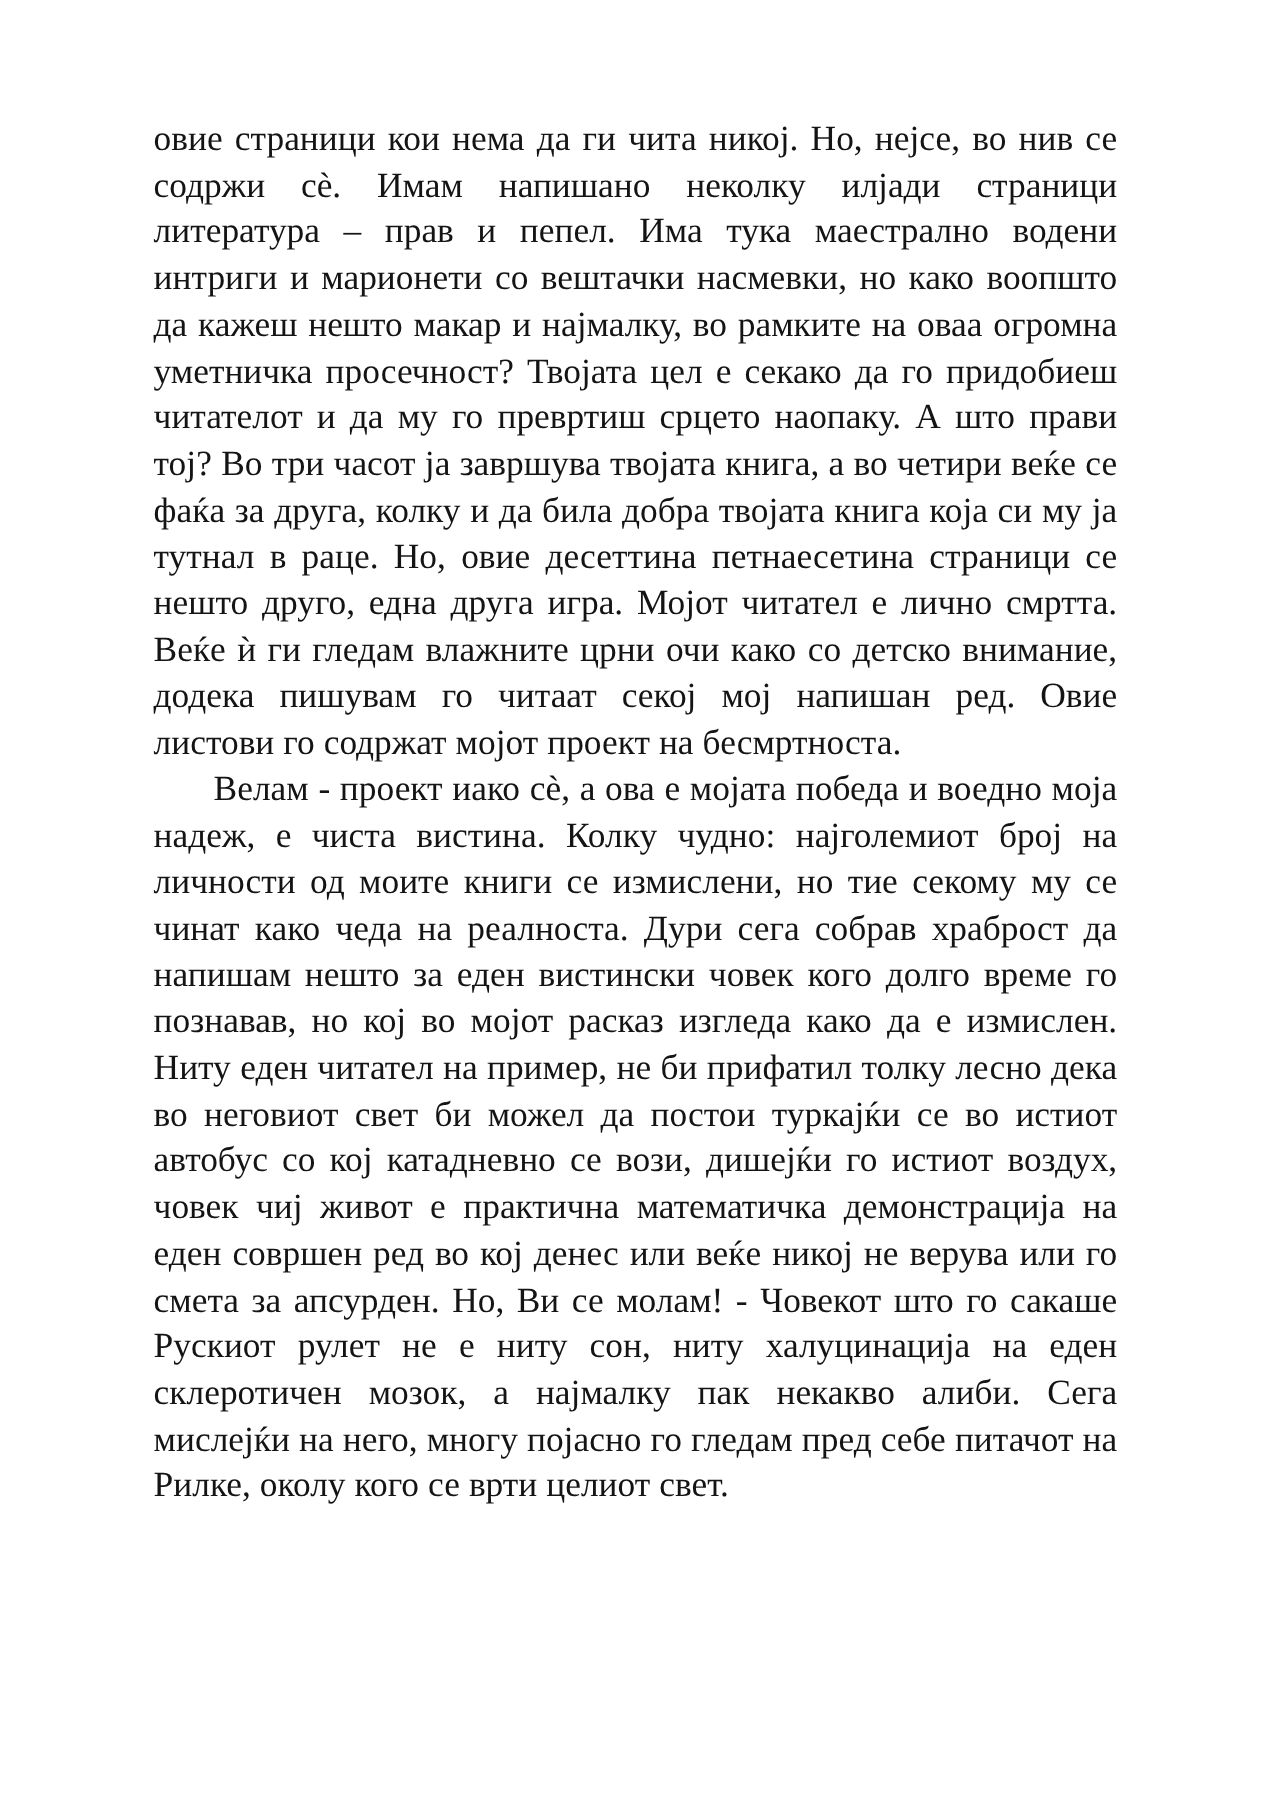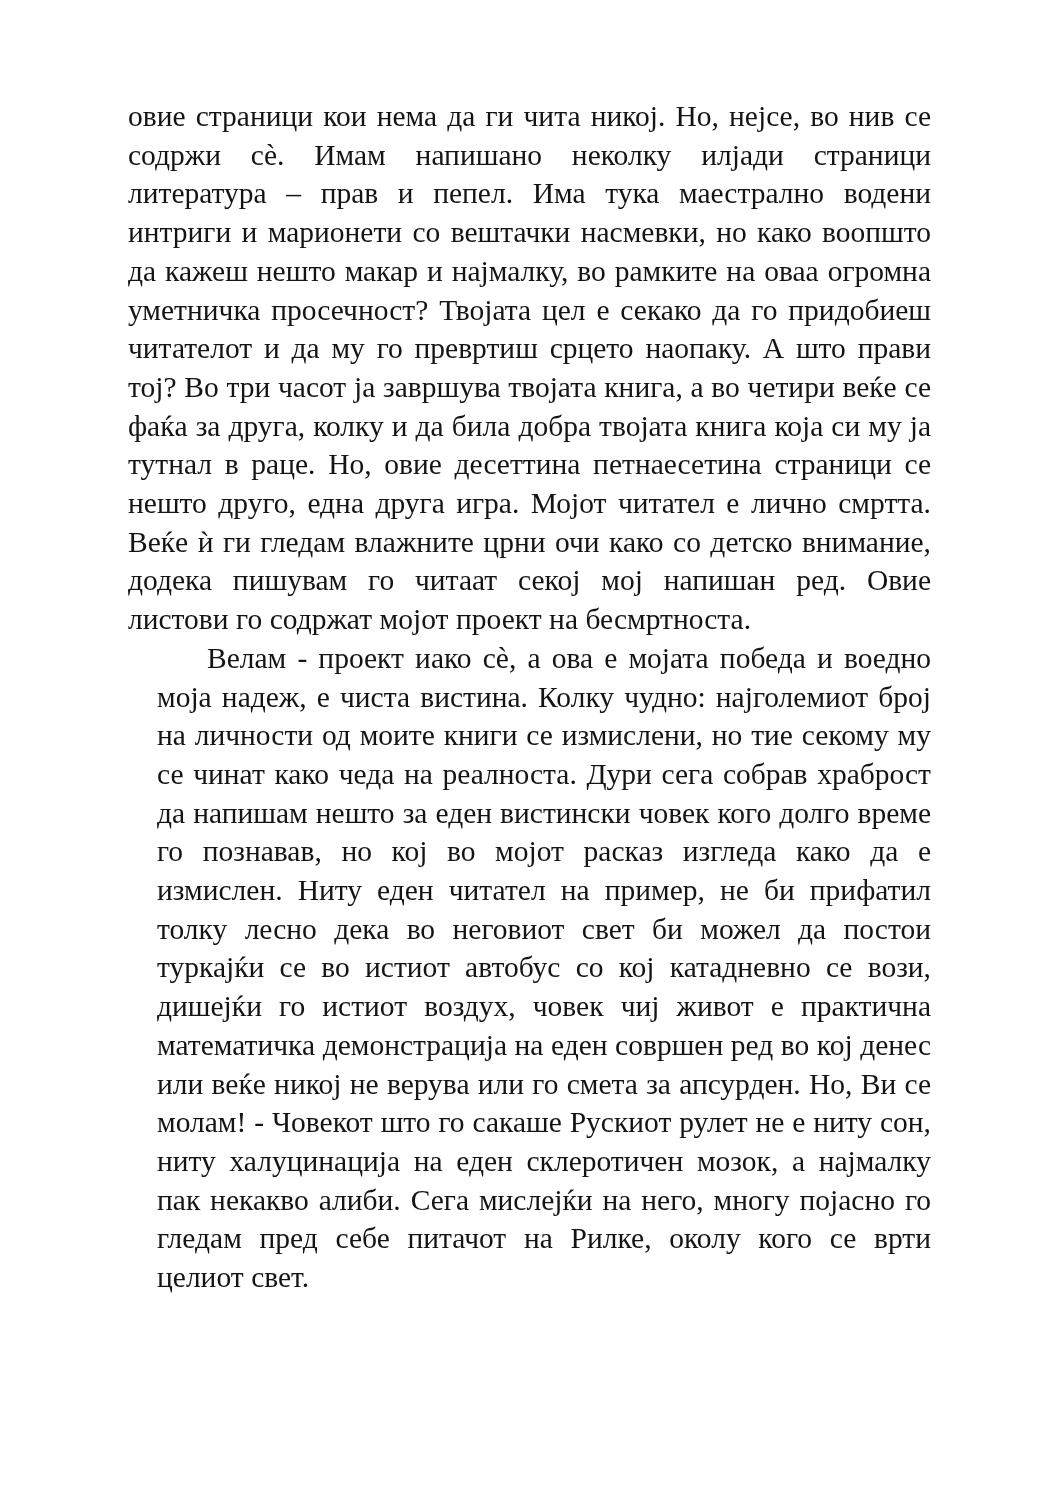--- a/index.html
+++ b/index.html
@@ -34,21 +34,20 @@
     font-size: 29.5px;
     line-height: 38.7px;
     color: #141414;
     hyphens: manual;
     -webkit-hyphens: manual;
     word-spacing: 0.005em;
   }
 
   .para + .para {
     text-indent: 50px;
-    margin-left: 29px;
   }
 
   
   .para.tight {
     word-spacing: -0.02em;
     letter-spacing: -0.1px;
   }
 
   .page-number {
     position: absolute;

